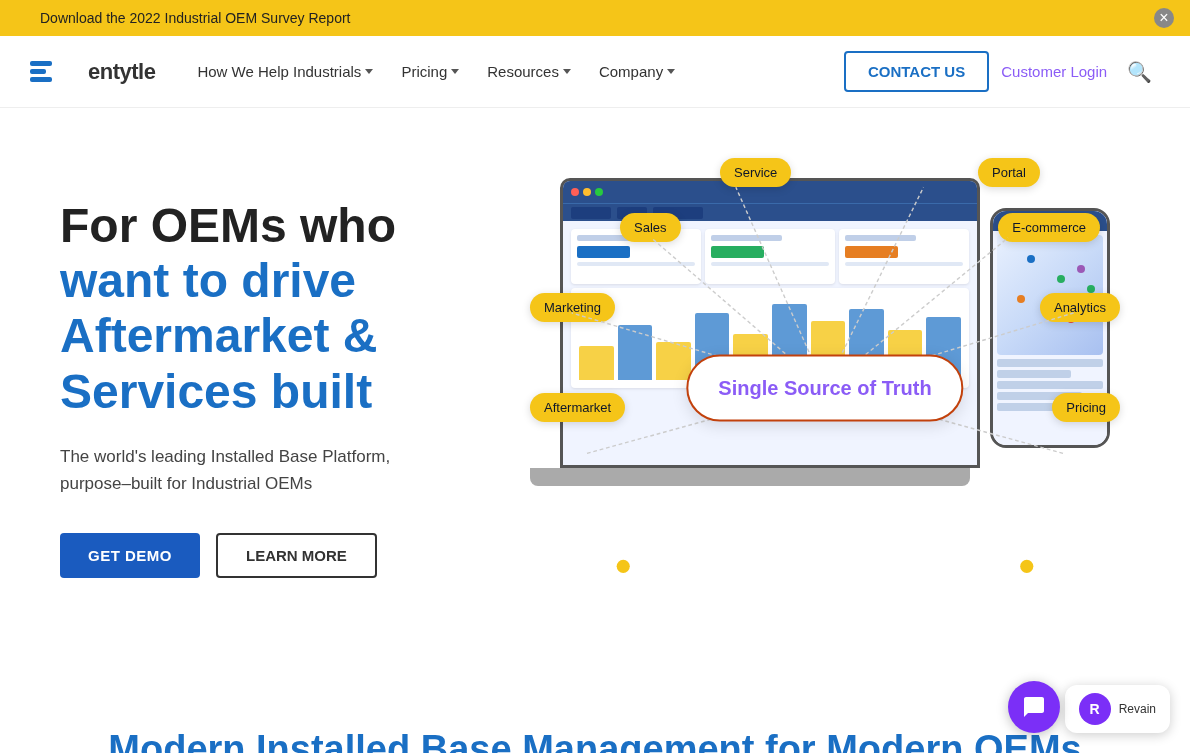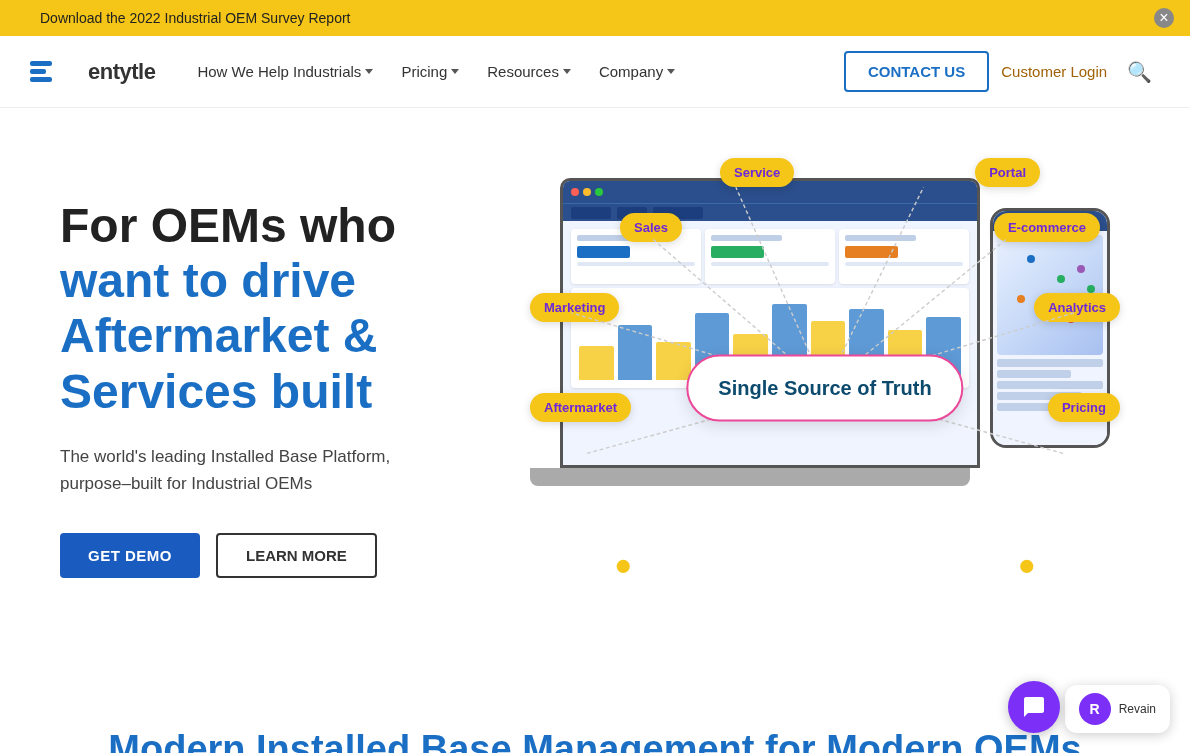--- a/index.html
+++ b/index.html
@@ -106,21 +106,21 @@
       background: #fff;
       padding: 10px 22px;
       font-size: 15px;
       font-weight: 600;
       border-radius: 4px;
       cursor: pointer;
       white-space: nowrap;
     }
     .customer-login {
       font-size: 15px;
-      color: #a16207;
+      color: #8b5cf6;
       cursor: pointer;
       white-space: nowrap;
     }
     .search-icon-btn {
       cursor: pointer;
       font-size: 20px;
       color: #333;
       padding: 4px 8px;
     }
 
@@ -337,23 +337,23 @@
       height: 8px;
       background: #c0d0e8;
       border-radius: 2px;
       margin-bottom: 3px;
     }
 
     
     .floating-label {
       position: absolute;
       background: #f5c518;
-      color: #6d28d9;
+      color: #0f172a;
       font-size: 13px;
-      font-weight: 700;
+      font-weight: 400;
       padding: 7px 14px;
       border-radius: 20px;
       white-space: nowrap;
       box-shadow: 0 2px 8px rgba(0,0,0,0.15);
     }
     .label-service { top: 10px; left: 200px; }
     .label-portal { top: 10px; right: 90px; }
     .label-sales { top: 65px; left: 100px; }
     .label-ecommerce { top: 65px; right: 30px; }
     .label-marketing { top: 145px; left: 10px; }
@@ -361,26 +361,26 @@
     .label-aftermarket { top: 245px; left: 10px; }
     .label-pricing { top: 245px; right: 10px; }
 
     
     .central-oval {
       position: absolute;
       left: 50%;
       top: 50%;
       transform: translate(-50%, -50%);
       background: #fff;
-      border: 2px solid #ec4899;
+      border: 2px solid #c2410c;
       border-radius: 50px;
       padding: 20px 30px;
       font-size: 20px;
       font-weight: 700;
-      color: #0c4a6e;
+      color: #8b5cf6;
       white-space: nowrap;
       box-shadow: 0 4px 16px rgba(0,0,0,0.12);
       z-index: 5;
     }
 
     
     .diagram-svg {
       position: absolute;
       top: 0;
       left: 0;

